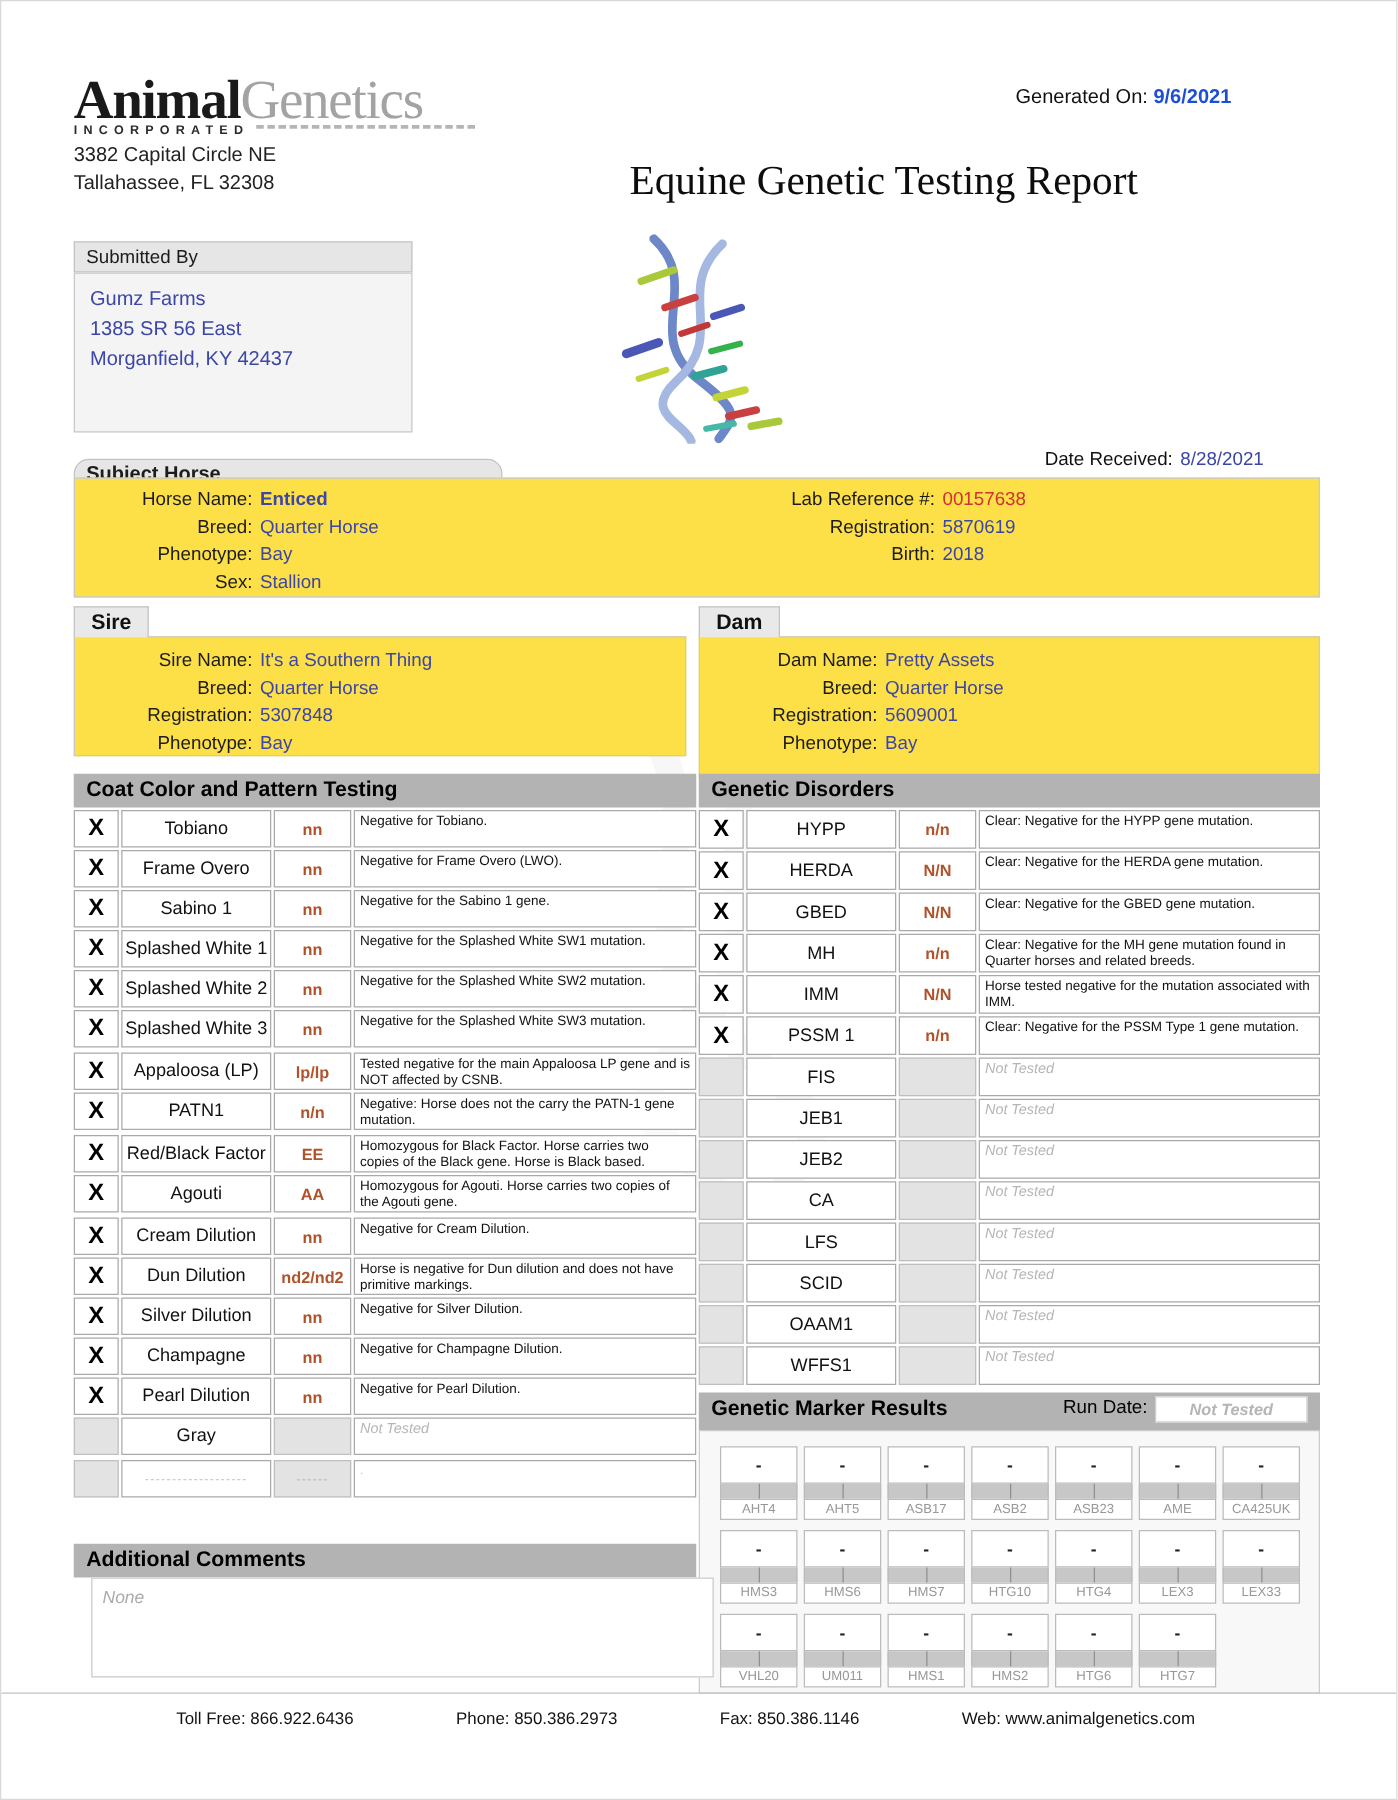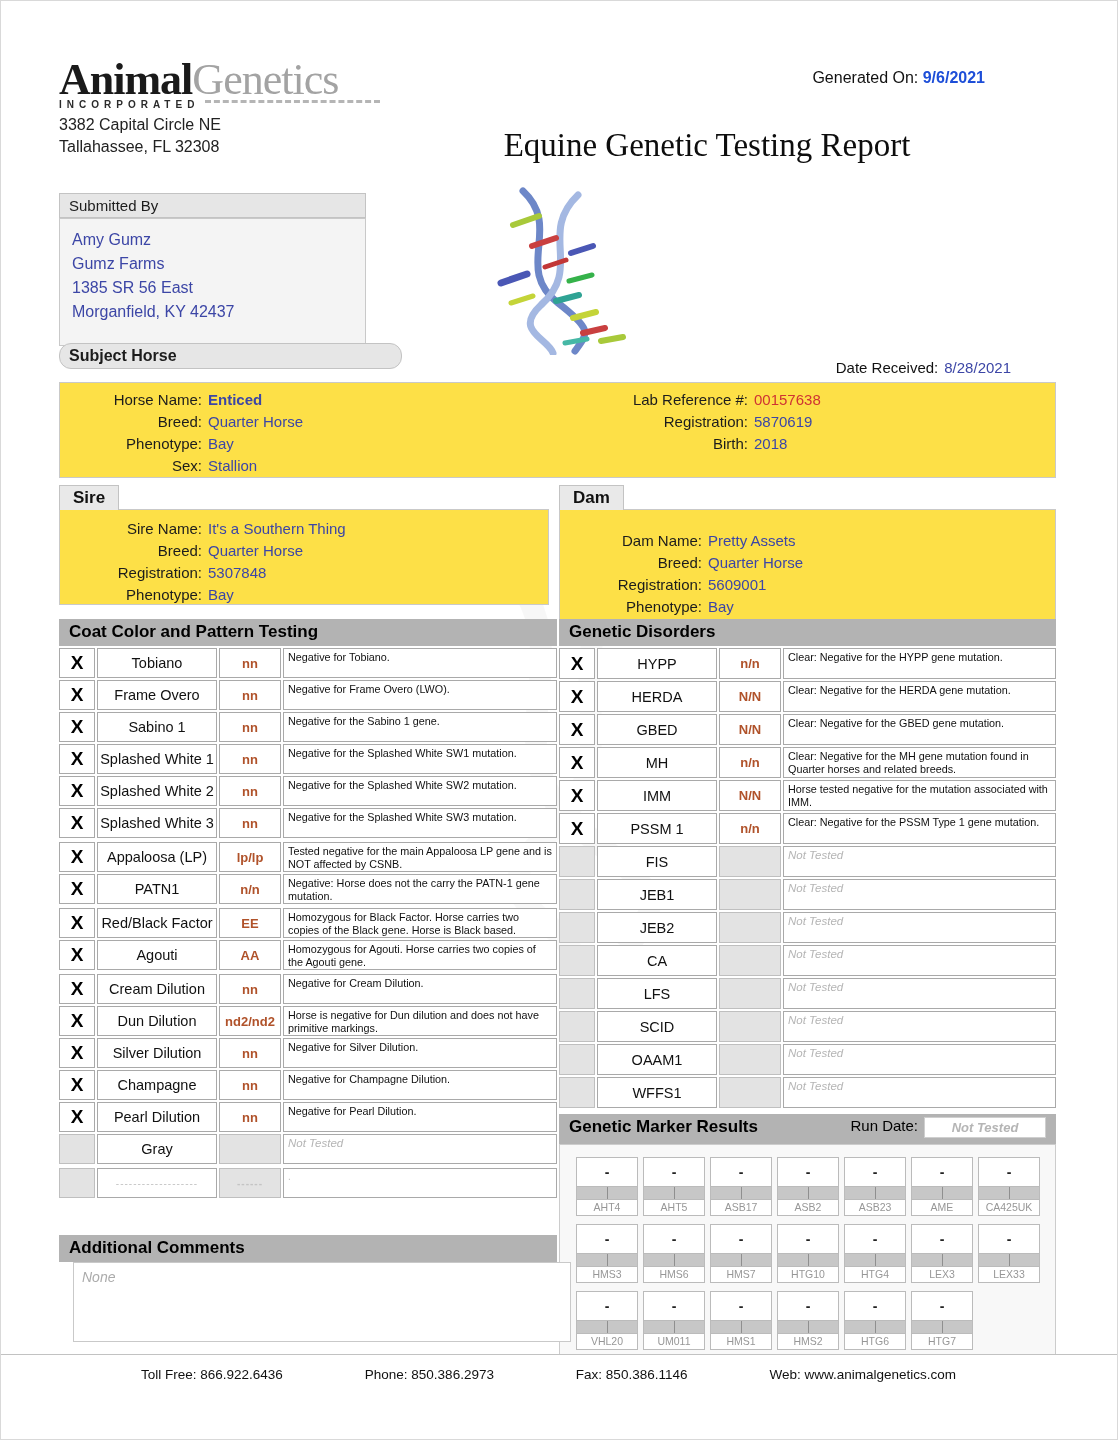--- a/index.html
+++ b/index.html
@@ -100,24 +100,23 @@
     <div class="addr">Tallahassee, FL 32308</div>
   </div>
 
   <div class="abs generated" style="right:132px;top:68px;">
     <span>Generated On:</span>
     <span class="gen-date">9/6/2021</span>
   </div>
 
   <div class="abs report-title" style="left:420px;top:126px;width:572px;">Equine Genetic Testing Report</div>
 
-  <div class="abs" style="left:58px;top:192px;width:307px;">
+  <div class="abs" style="left:58px;top:192px;width:271px;">
     <div class="panel-header-light">Submitted By</div>
     <div class="panel-body" style="height:128px;padding:9px 12px;" id="submitted-lines">
-        <div class="sub-line">Amy Gumz</div>
         <div class="sub-line">Gumz Farms</div>
         <div class="sub-line">1385 SR 56 East</div>
         <div class="sub-line">Morganfield,  KY 42437</div>
       </div>
   </div>
 
   <svg class="abs" style="left:452px;top:182px;" width="215" height="172" viewBox="0 0 215 172">
     <g stroke-linecap="round" fill="none">
       <path d="M70,8 C110,45 60,85 105,120 C140,147 135,150 122,168" stroke="#6d87c8" stroke-width="7"></path>
       <path d="M125,12 C85,50 130,85 88,122 C60,148 95,155 100,170" stroke="#a4b8e2" stroke-width="7"></path>
@@ -134,21 +133,21 @@
       <line x1="112" y1="160" x2="134" y2="156" stroke="#46b8a6" stroke-width="5"></line>
       <line x1="58" y1="120" x2="80" y2="113" stroke="#c4d438" stroke-width="5"></line>
     </g>
   </svg>
 
   <div class="abs f-row date-received" style="right:106px;top:356px;width:260px;justify-content:flex-end;">
     <span>Date Received:</span>
     <span class="f-value">8/28/2021</span>
   </div>
 
-  <div class="abs panel-header-light bold" style="left:58px;top:342px;width:343px;border-radius:12px;">Subject Horse</div>
+  <div class="abs panel-header-light bold" style="left:58px;top:366px;width:343px;border-radius:12px;">Subject Horse</div>
   <div class="abs panel-body white" style="left:58px;top:381px;width:997px;height:96px;padding-top:5px;">
     <div class="abs" style="left:14px;top:6px;" id="subject-left">
         <div class="f-row">
           <span class="f-label">Horse Name:</span>
           <span class="f-value f-bold">Enticed</span>
         </div>
         <div class="f-row">
           <span class="f-label">Breed:</span>
           <span class="f-value">Quarter Horse</span>
         </div>
@@ -194,21 +193,21 @@
         </div>
         <div class="f-row">
           <span class="f-label">Phenotype:</span>
           <span class="f-value">Bay</span>
         </div>
       </div>
   </div>
 
   <div class="abs" style="left:558px;top:484px;width:497px;">
     <span class="tab">Dam</span>
-    <div class="panel-body white" style="height:113px;padding:20px 0 0 14px;margin-top:-1px;" id="dam-fields">
+    <div class="panel-body white" style="height:113px;padding:8px 0 0 14px;margin-top:-1px;" id="dam-fields">
         <div class="f-row">
           <span class="f-label">Dam Name:</span>
           <span class="f-value">Pretty Assets</span>
         </div>
         <div class="f-row">
           <span class="f-label">Breed:</span>
           <span class="f-value">Quarter Horse</span>
         </div>
         <div class="f-row">
           <span class="f-label">Registration:</span>

